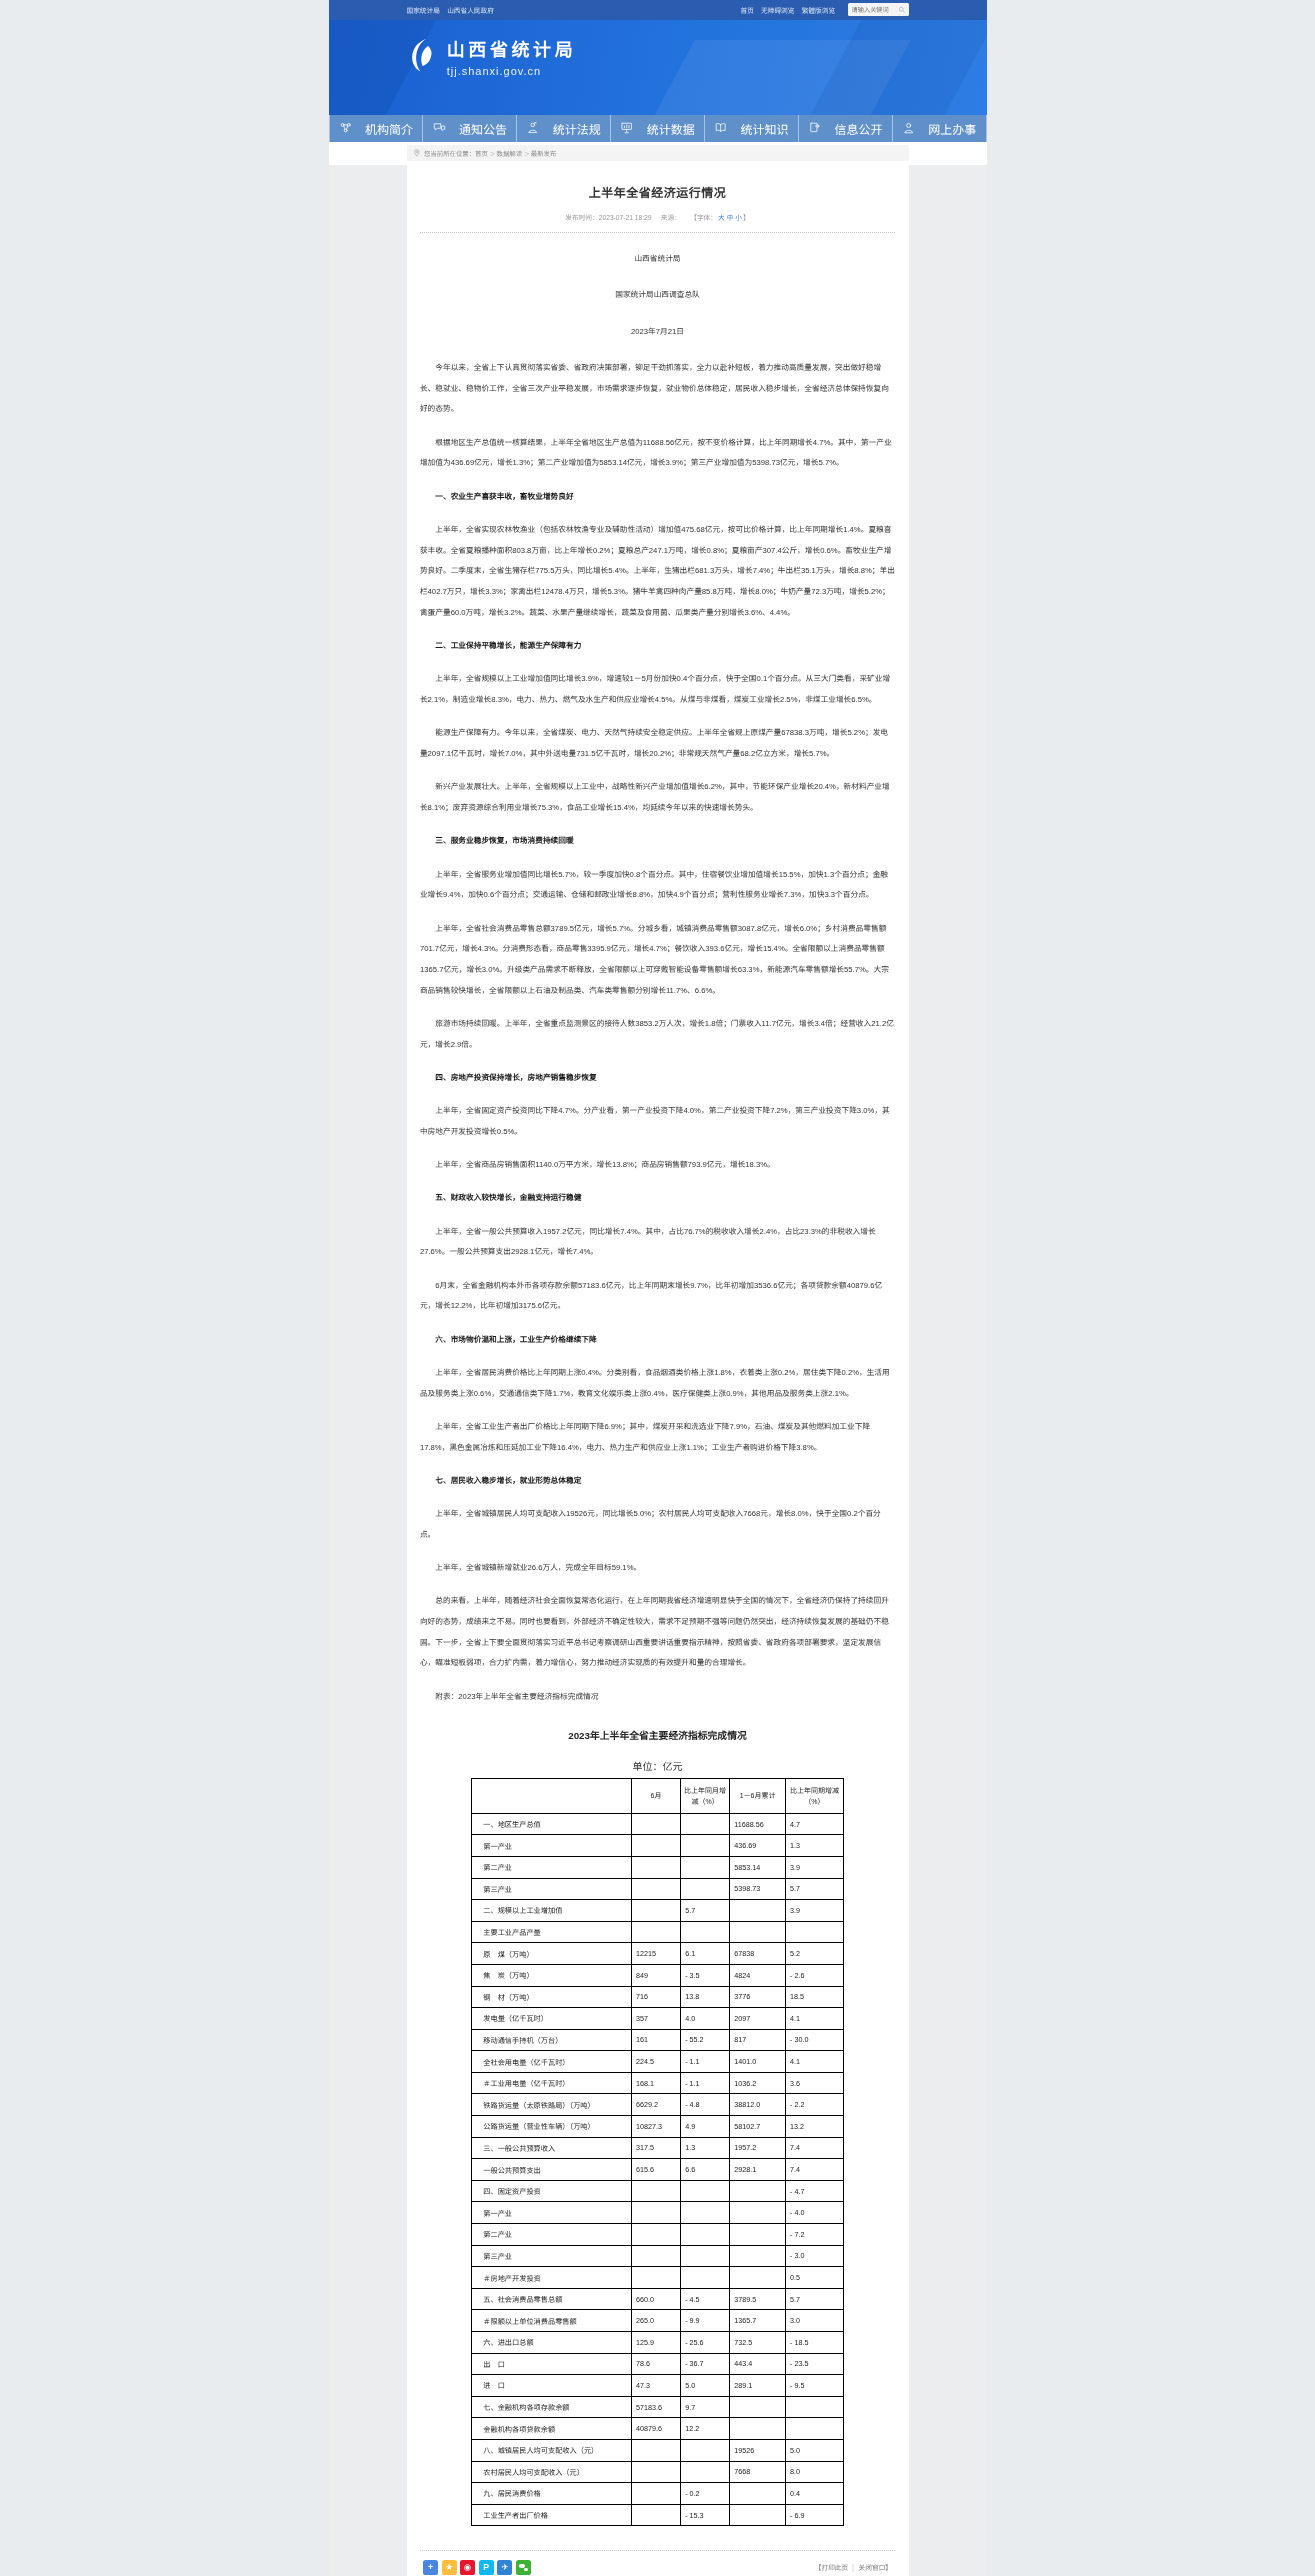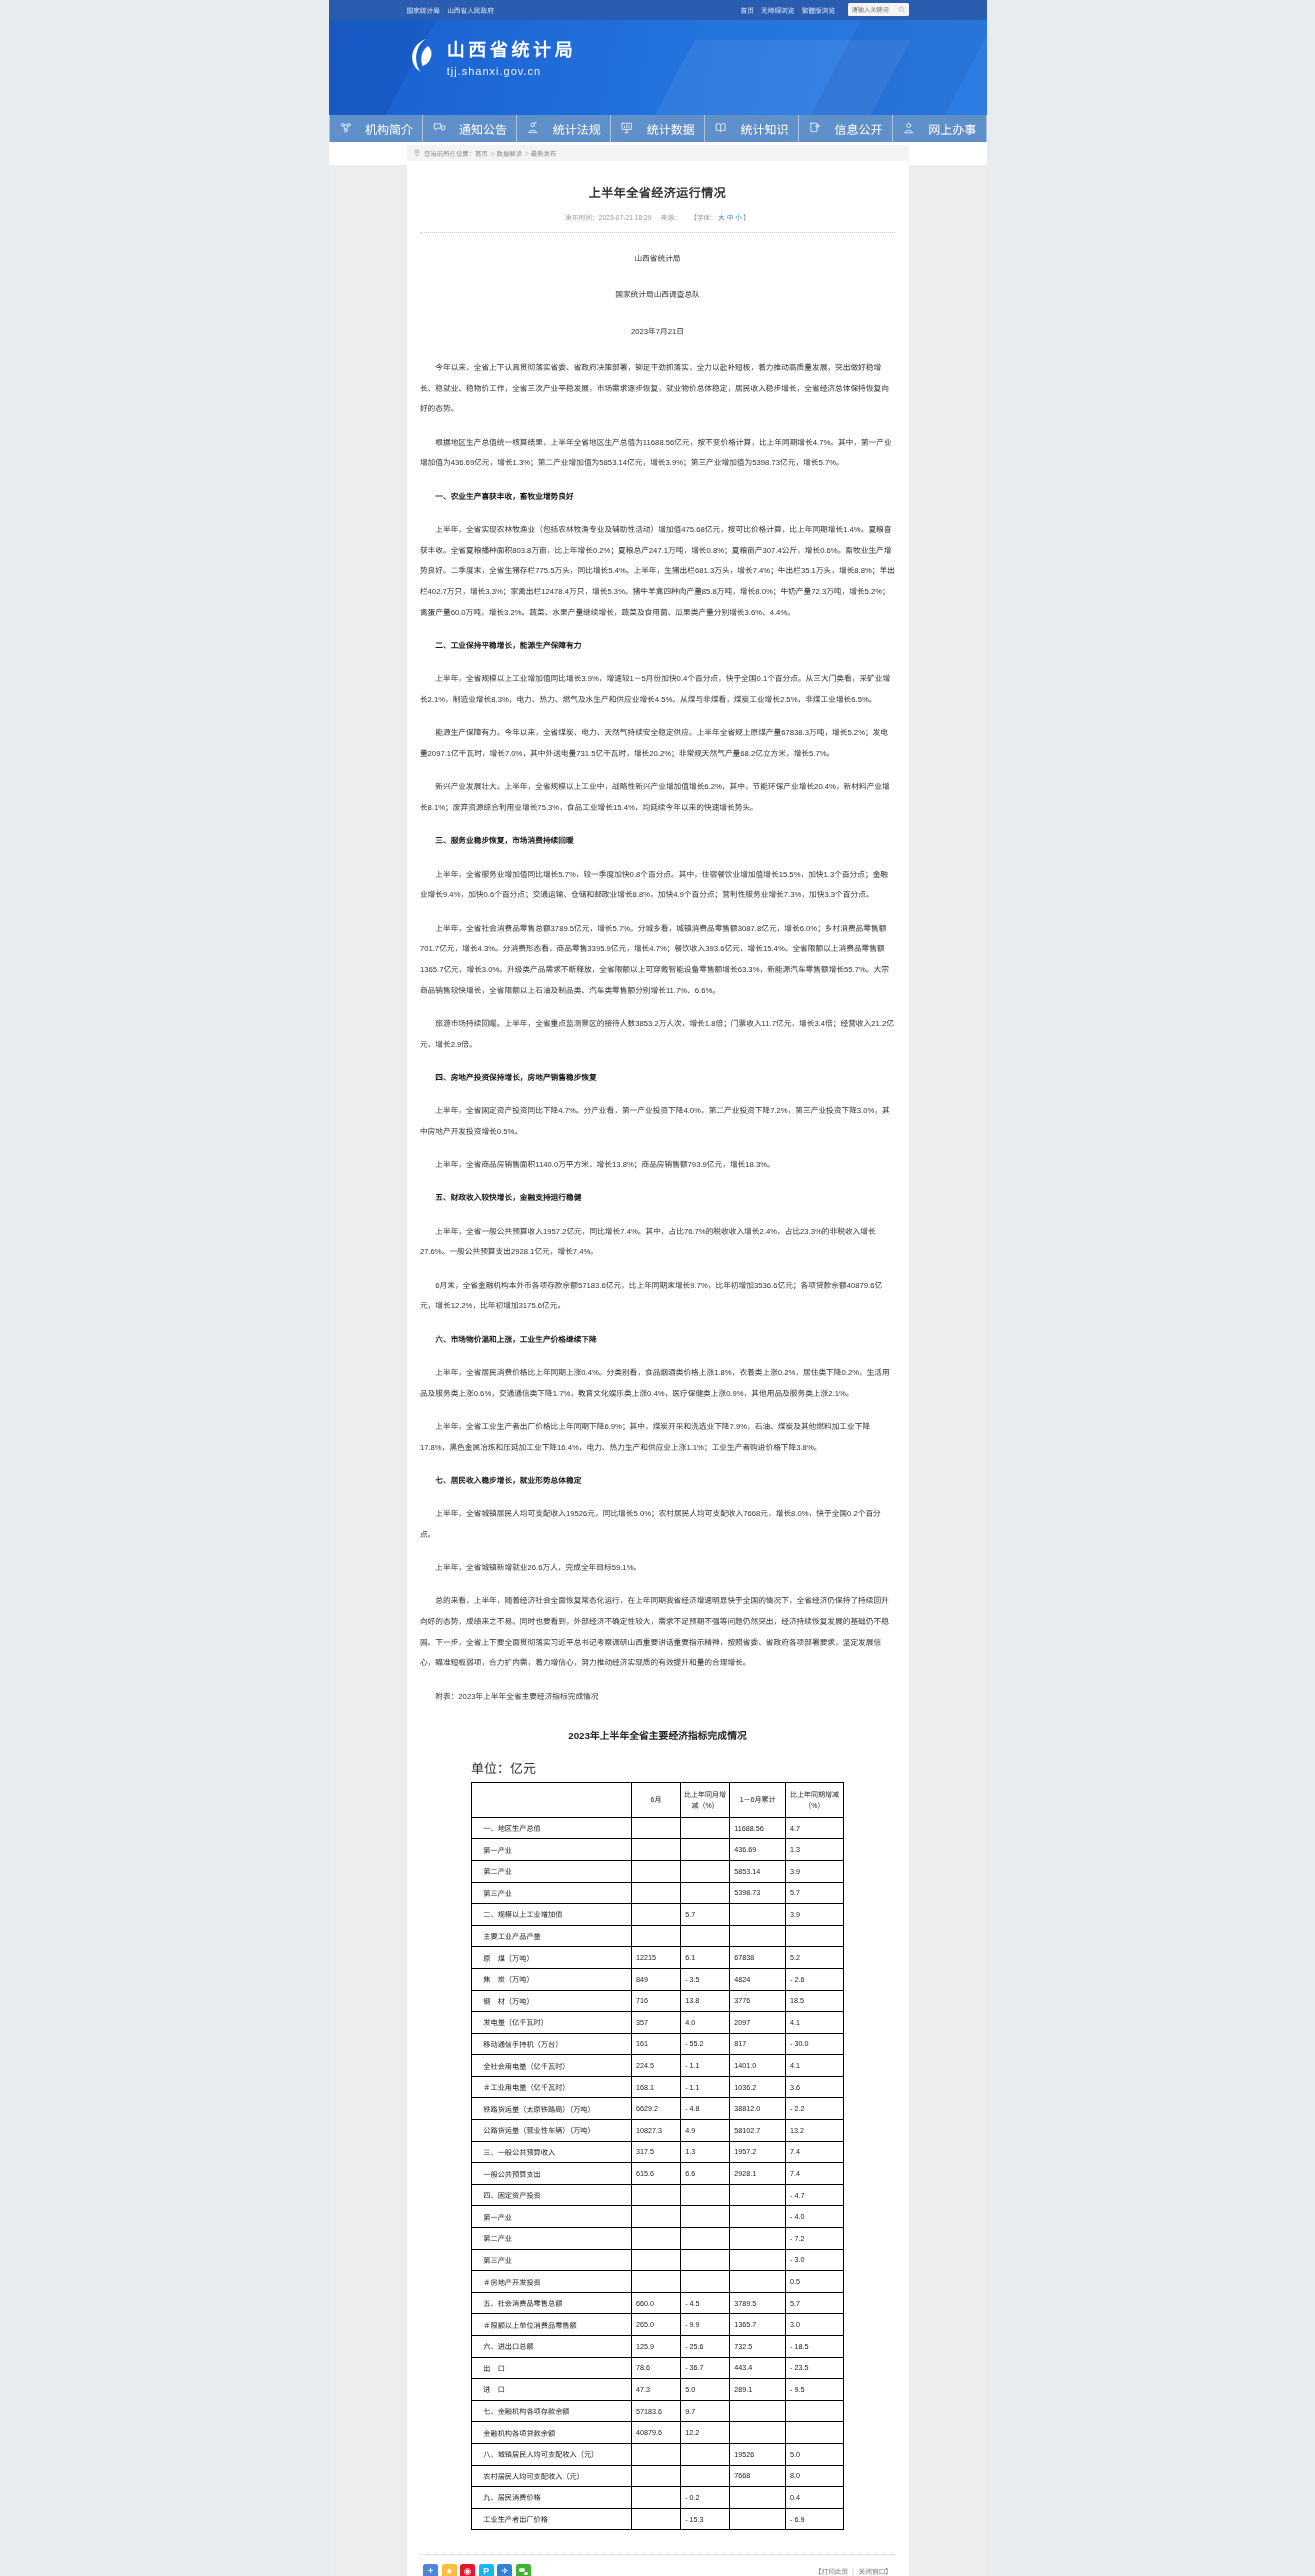--- a/index.html
+++ b/index.html
@@ -54,21 +54,21 @@
   .fz-opts .fo { color:#3f7fd0; cursor:pointer; margin:0 1px; }
 
   
   .article { margin-top:13.4px; font-size:7.7px; color:#333; }
   .para { line-height:2.7; margin:12.4px 0; text-indent:2em; }
   .para.t-center { text-align:center; text-indent:0; margin:15.5px 0; }
   .para.t-h { font-weight:bold; color:#1a1a1a;font-family:Liberation Serif, serif; }
 
   
   .tbl-title { text-align:center; font-size:9.8px; font-weight:bold; color:#222; margin-top:20.6px; }
-  .tbl-unit { width:373px; margin:15.5px auto 5.2px; text-align:left; font-size:13px; color:#333; }
+  .tbl-unit { width:373px; margin:15.5px auto 5.2px; text-align:center; font-size:10px; color:#333; }
   table.stat { width:373px; margin:0 auto; border-collapse:collapse; table-layout:fixed; font-size:7.2px; color:#222; border-top:1.5px solid #000; border-bottom:1.5px solid #000; }
   table.stat col.c0 { width:43%; } table.stat col.c1 { width:13.2%; } table.stat col.c2 { width:13.2%; }
   table.stat col.c3 { width:15%; } table.stat col.c4 { width:15.6%; }
   table.stat th, table.stat td { border:0.5px solid #000; font-weight:normal; vertical-align:middle; }
   table.stat thead th { height:35px; text-align:center; font-size:7px; line-height:1.6; padding:2.1px; }
   table.stat tbody td { height:21.6px; padding:1px 3.1px 1px 4.1px; text-align:left; }
   table.stat td.lbl { padding-left:11.3px; }
   table.stat tr.thick td { border-bottom-width:1px; }
 
   

